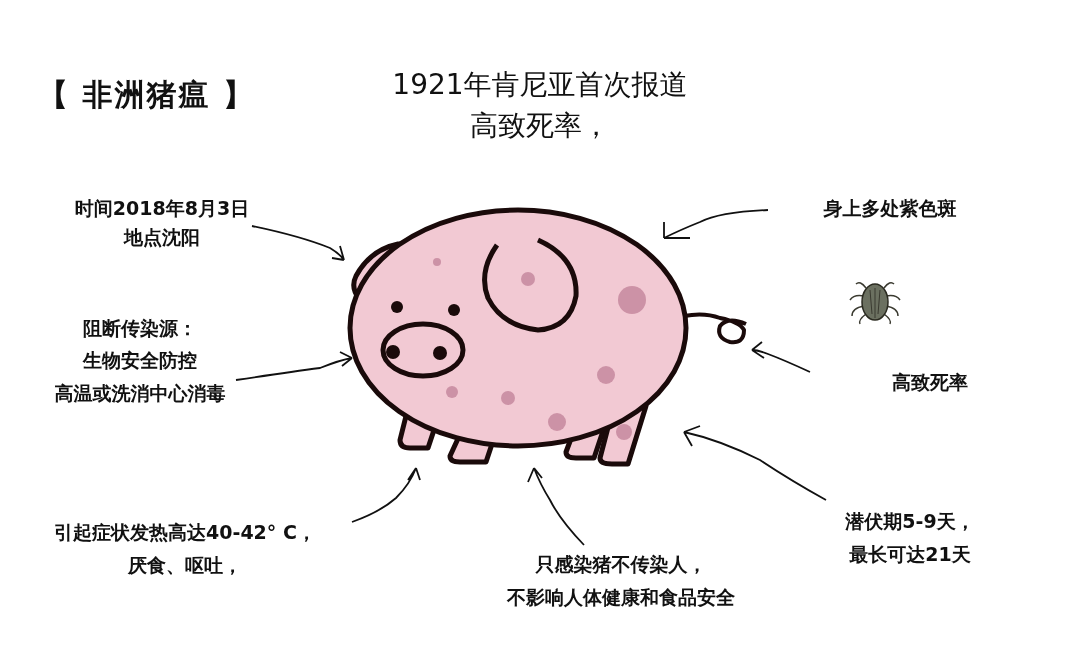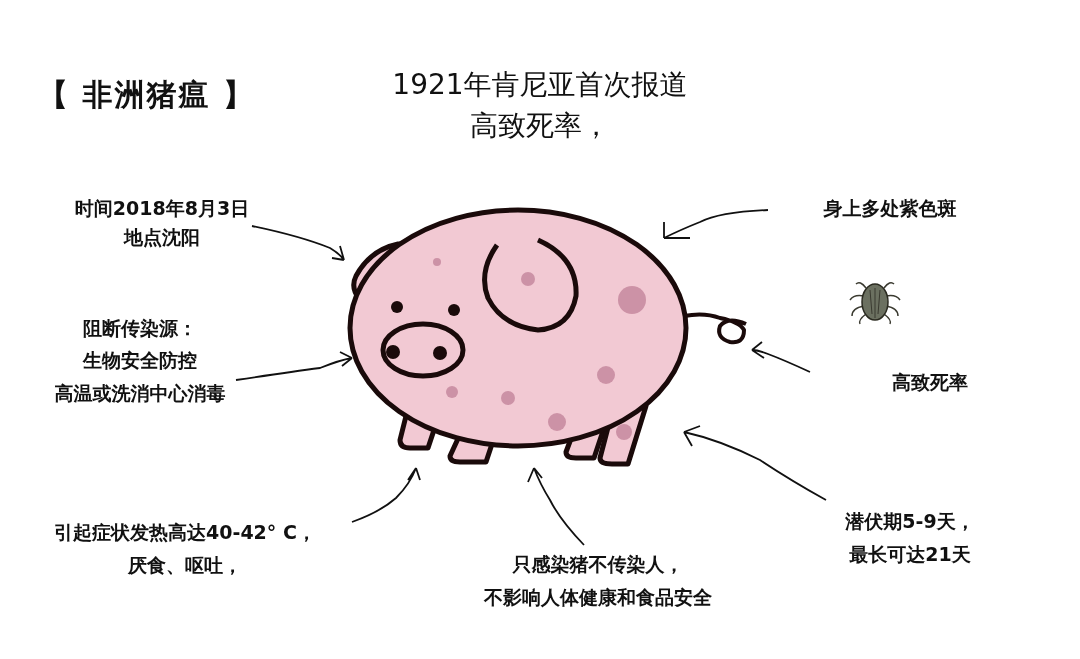--- a/index.html
+++ b/index.html
@@ -29,21 +29,21 @@
   <div>阻断传染源：</div>
   <div>生物安全防控</div>
   <div>高温或洗消中心消毒</div>
 </div>
 
 <div class="txt note" style="left:30px;top:516px;width:310px;line-height:1.75;">
   <div>引起症状发热高达40-42° C，</div>
   <div>厌食、呕吐，</div>
 </div>
 
-<div class="txt note" style="left:448px;top:548px;width:300px;line-height:1.75;">
+<div class="txt note" style="left:471px;top:548px;width:300px;line-height:1.75;">
   <div>只感染猪不传染人，</div>
   <div>不影响人体健康和食品安全</div>
 </div>
 
 <div class="txt note" style="left:774px;top:192px;width:232px;line-height:1.75;">
   <div>身上多处紫色斑</div>
 </div>
 
 <div class="txt note" style="left:830px;top:366px;width:200px;line-height:1.7;">
   <div>高致死率</div>

